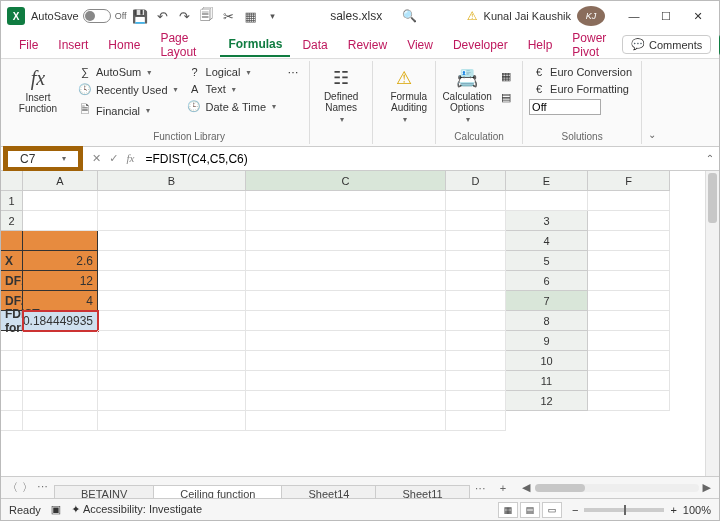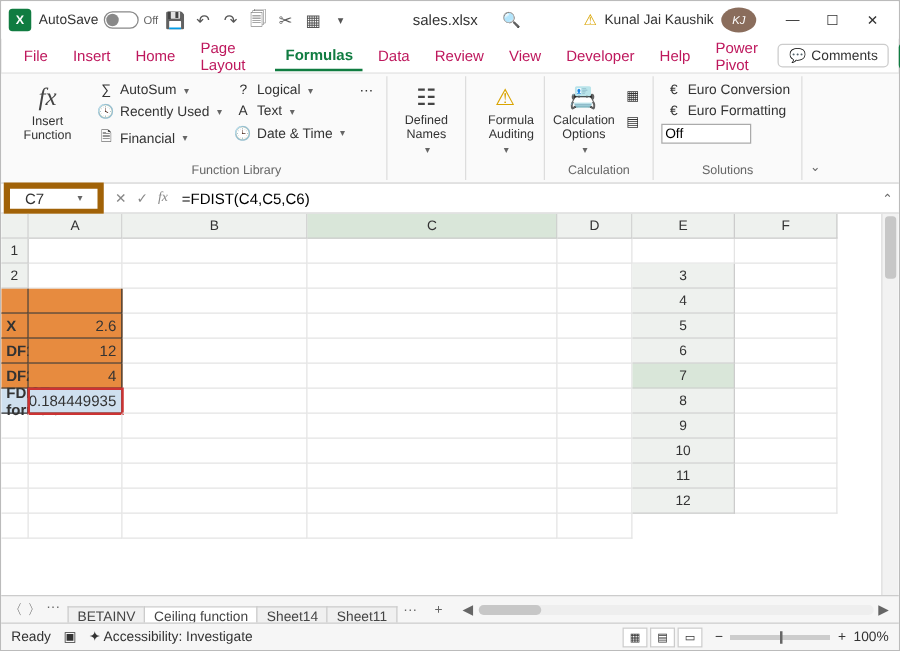--- a/index.html
+++ b/index.html
@@ -63,21 +63,21 @@
   .blue { background:#cfe0ef; border-right:1px solid #333; border-bottom:1px solid #333;}
   .blue.r { justify-content:flex-end; }
   .sel-out { outline:2px solid #c33; outline-offset:-1px;}
   .colhead.sel, .rowhead.sel { background:#d9e6d9; }
   .vscroll { position:absolute; right:0; top:0; bottom:0; width:14px; background:#f2f2f2; border-left:1px solid #ddd;}
   .vscroll .thumb { position:absolute; left:2px; right:2px; top:2px; height:50px; background:#c7c7c7; border-radius:3px;}
 
   
   .sheetbar { display:flex; align-items:center; height:22px; border-top:1px solid #ccc; background:#f6f6f6; font-size:11px; }
   .sheet-nav { display:flex; gap:4px; padding:0 6px; color:#666;}
-  .sheet-tab { padding:2px 7px; border:1px solid #ccc; border-bottom:none; background:#fff; margin-right:-1px; color:#444;margin-top:12px;}
+  .sheet-tab { padding:2px 26px; border:1px solid #ccc; border-bottom:none; background:#fff; margin-right:-1px; color:#444;margin-top:12px;}
   .sheet-tab.dim { background:#f0f0f0;}
   .sheet-add { padding:2px 8px; color:#666;}
   .hscroll { flex:1; display:flex; align-items:center; padding:0 8px; gap:4px;}
   .hscroll .track { flex:1; height:8px; background:#eee; border-radius:4px; position:relative;}
   .hscroll .thumb { position:absolute; left:0; width:50px; top:0; bottom:0; background:#c7c7c7; border-radius:4px;}
 
   
   .statusbar { display:flex; align-items:center; height:22px; border-top:1px solid #ccc; background:#f6f6f6; font-size:11px; padding:0 8px; gap:10px;}
   .status-spacer { flex:1;}
   .view-btns { display:flex; gap:2px;}

